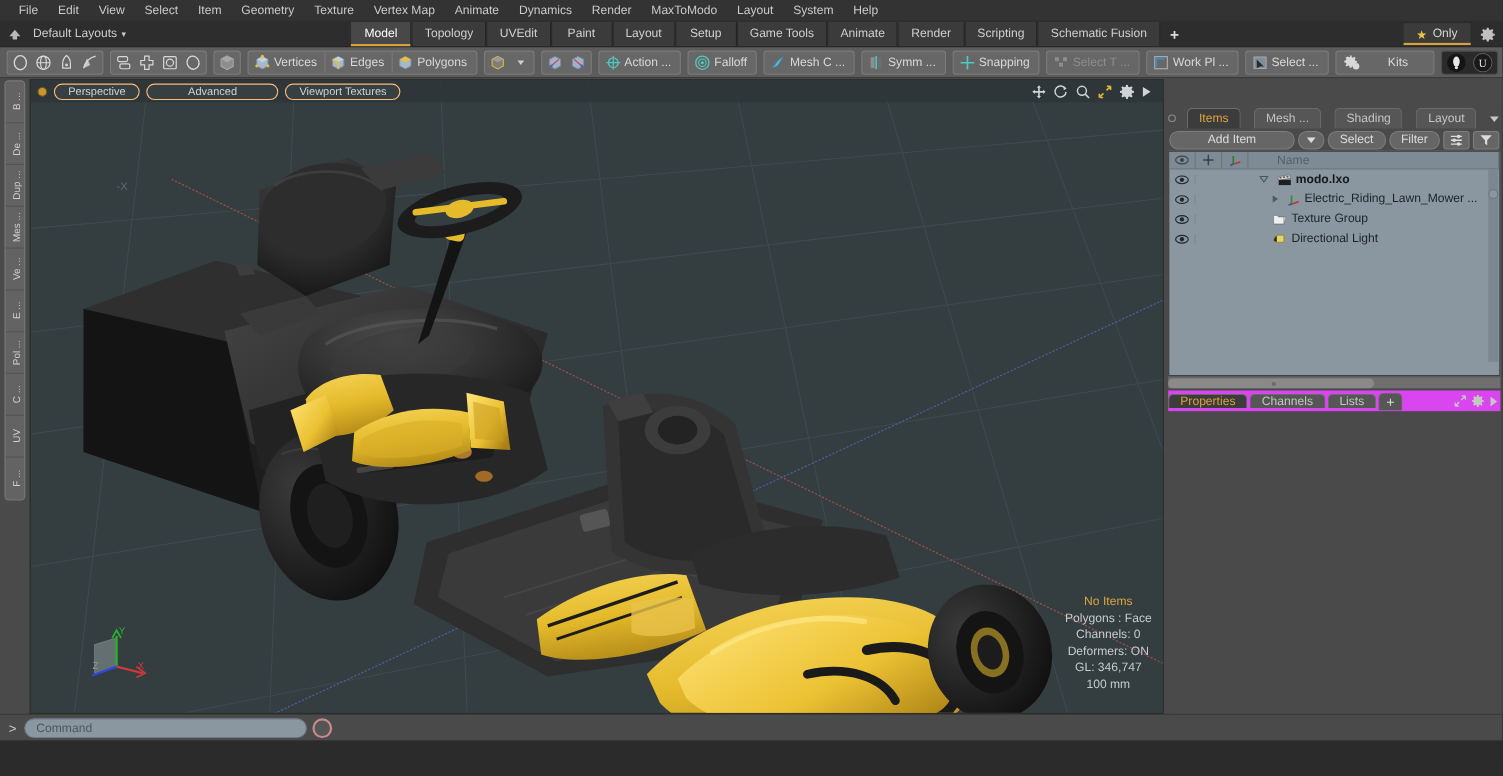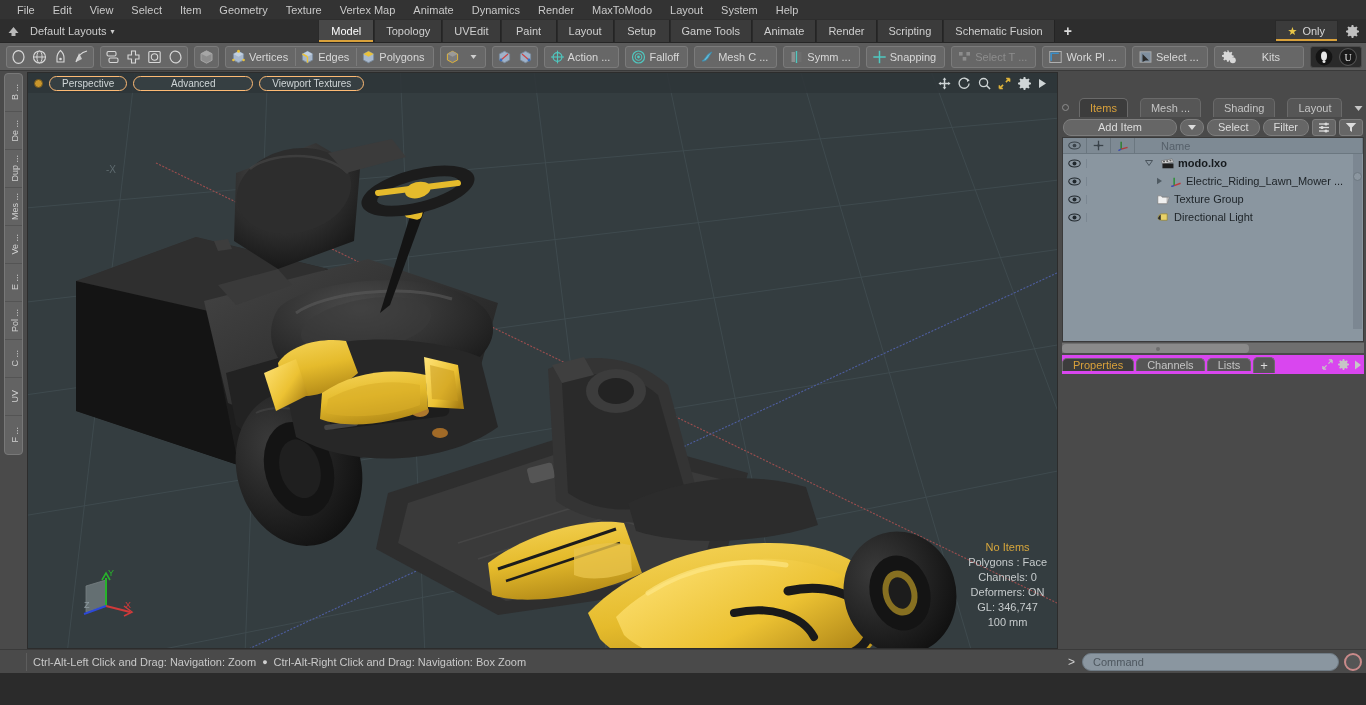--- a/index.html
+++ b/index.html
@@ -1039,25 +1039,20 @@
               </svg>
           </span>
         </div>
       </div>
 
       <div class="propsarea"></div>
     </div>
   </div>
 
   <div class="statusbar">
-    <div class="sb-msg">
-      <span>Ctrl-Alt-Left Click and Drag: Navigation: Zoom</span>
-      <span class="sb-bullet">●</span>
-      <span>Ctrl-Alt-Right Click and Drag: Navigation: Box Zoom</span>
-    </div>
     <div class="sb-right">
       <span class="sb-caret">&gt;</span>
       <div class="cmdinput">Command</div>
       <div class="recbtn"></div>
     </div>
   </div>
 
 </div>
 
 </body></html>

